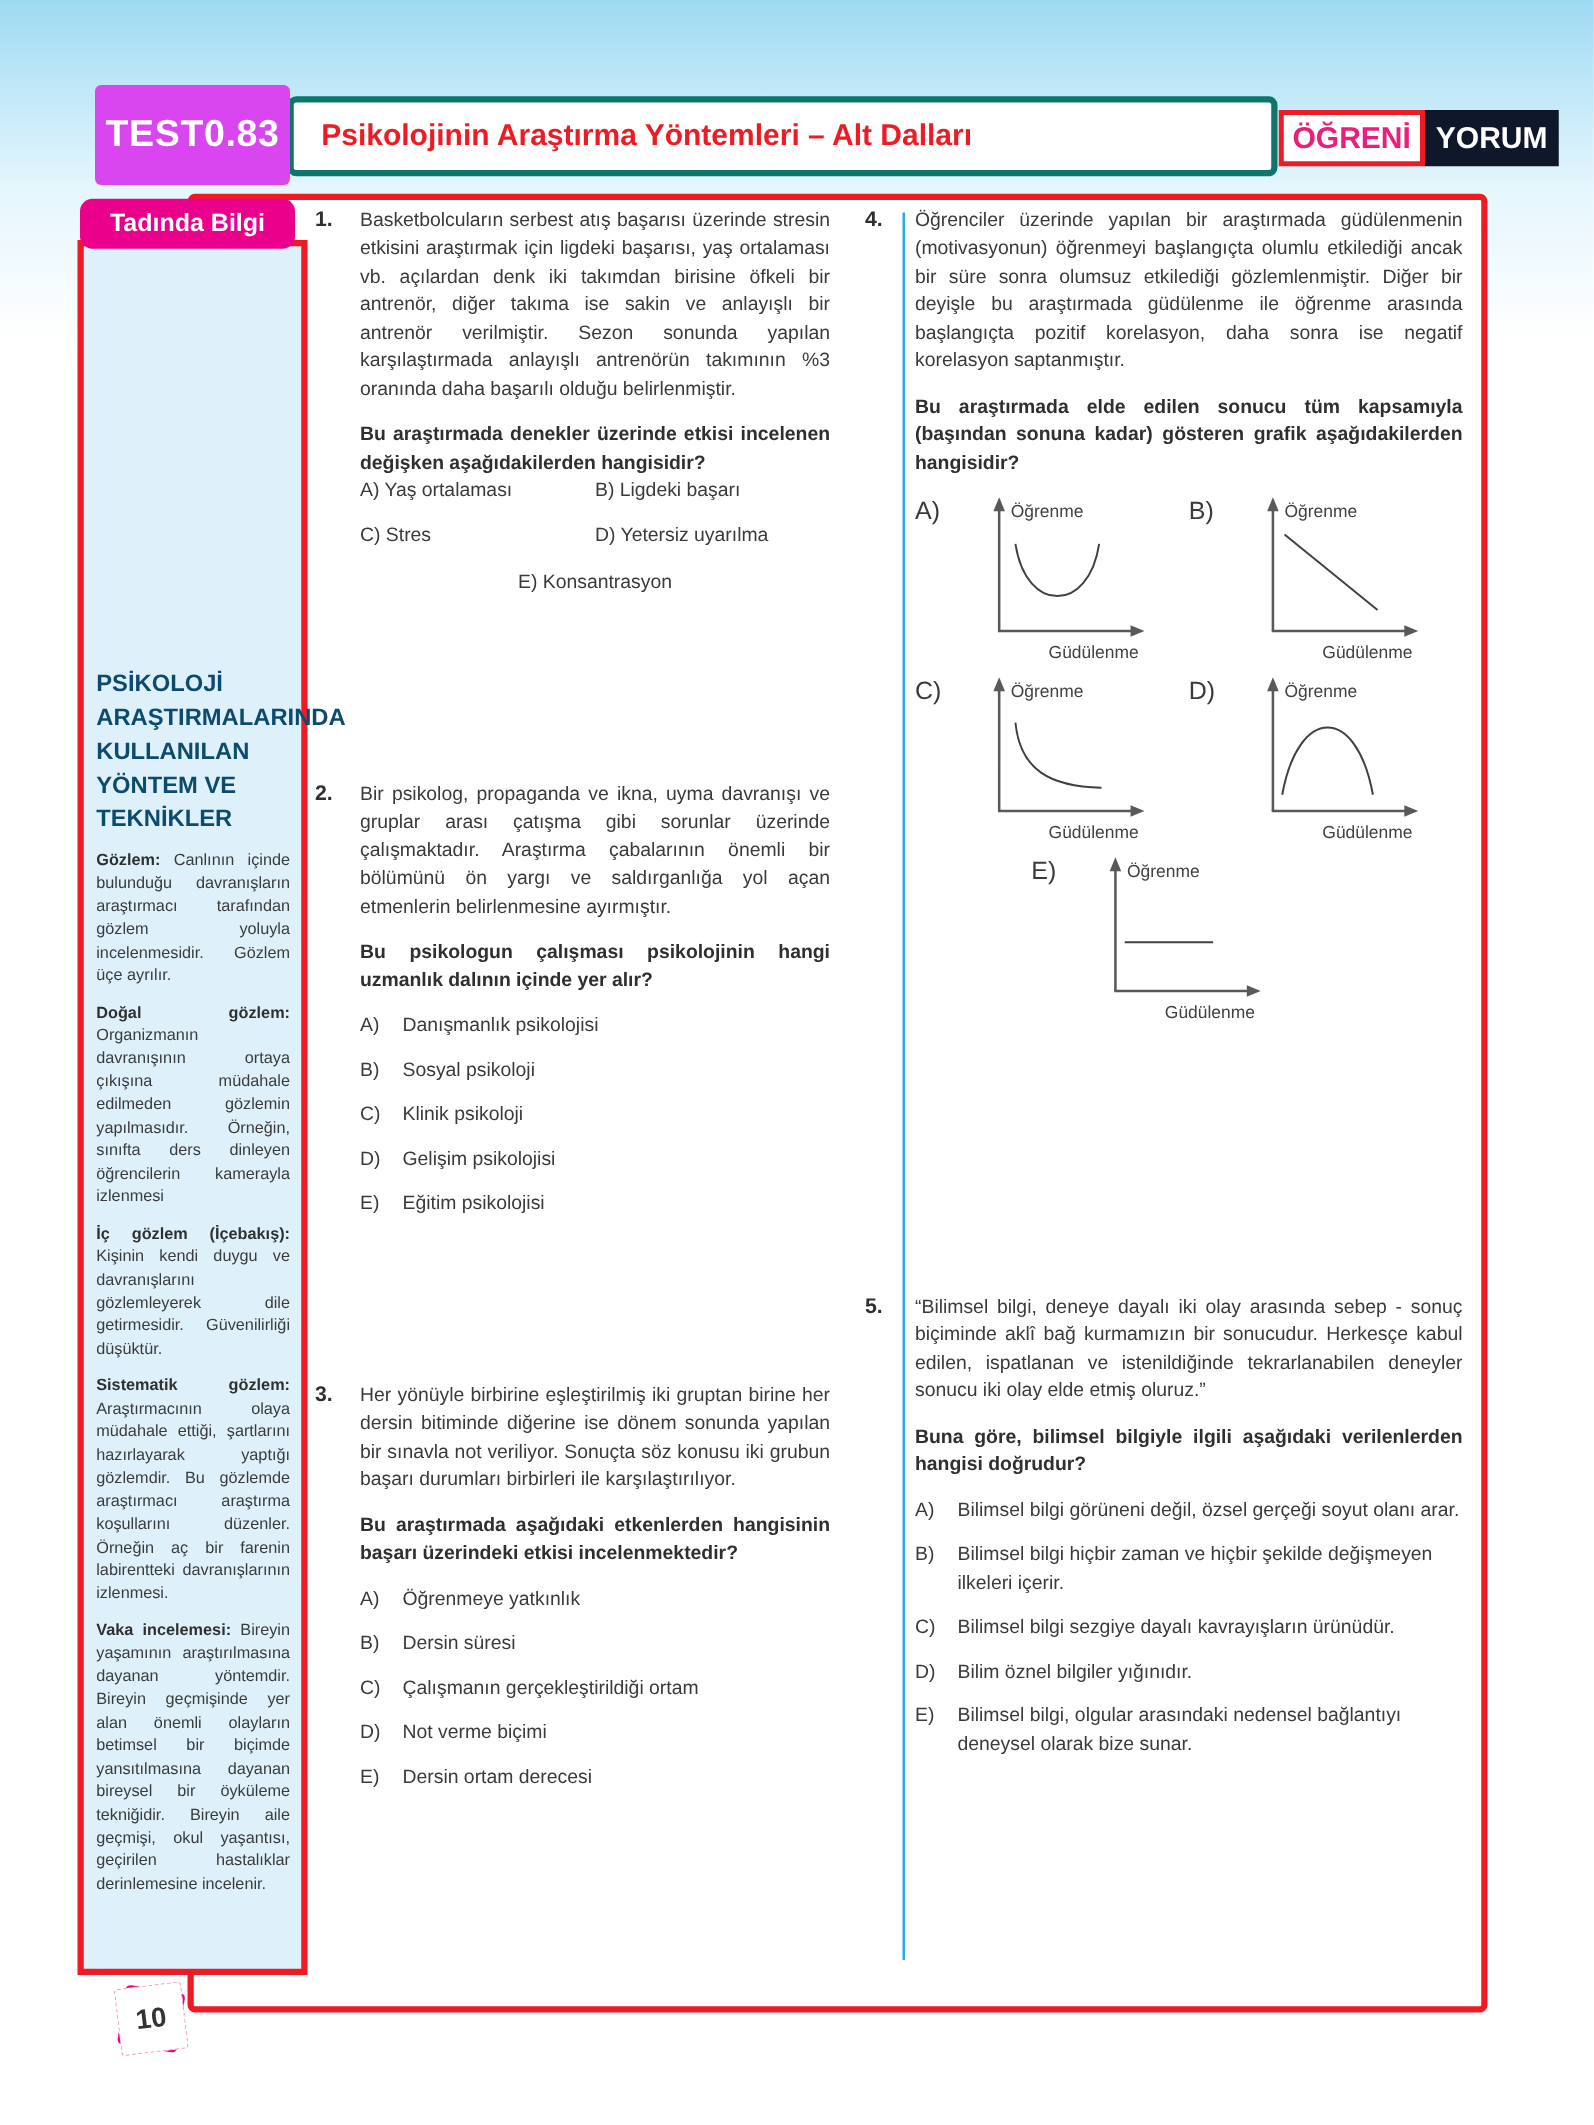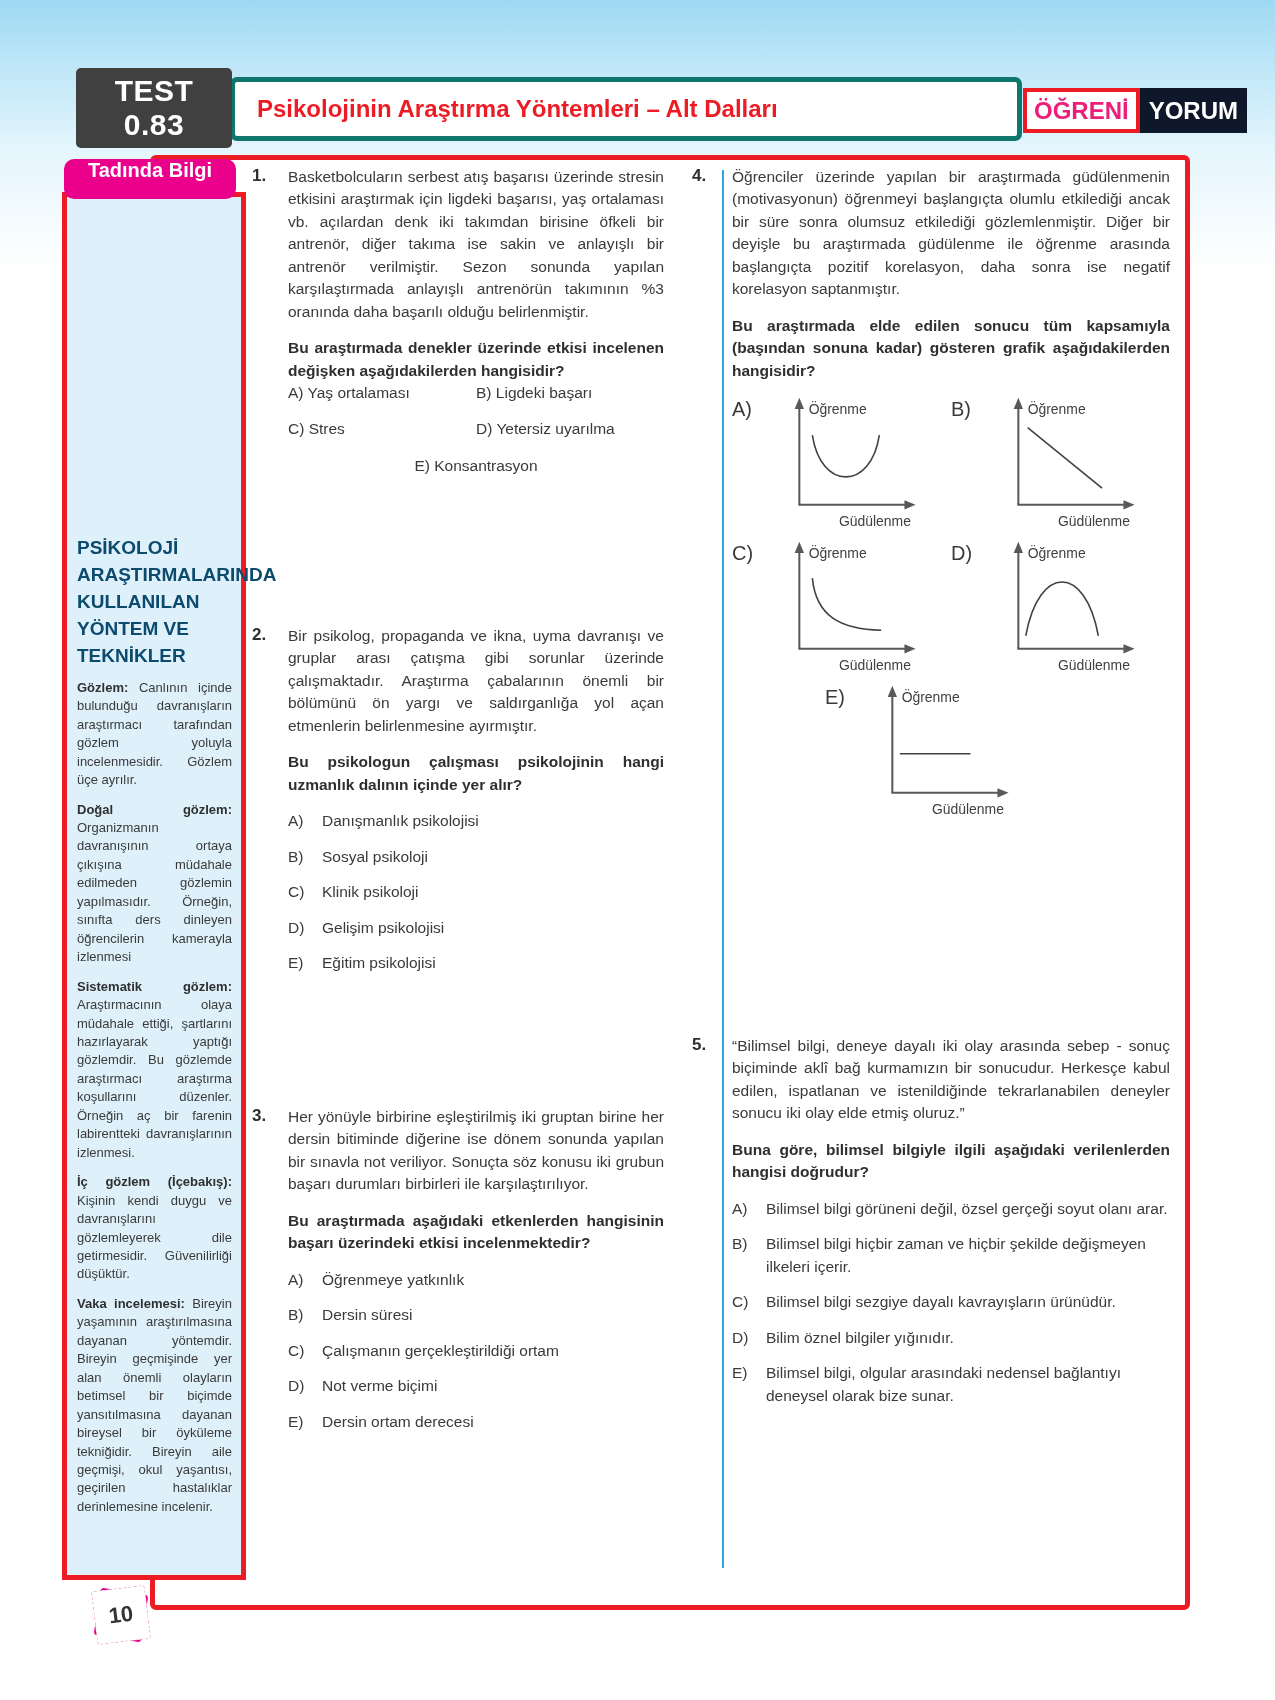--- a/index.html
+++ b/index.html
@@ -6,22 +6,22 @@
   body{
     width:1275px;height:1700px;position:relative;overflow:hidden;
     font-family:"Liberation Sans",sans-serif;
     background:linear-gradient(180deg,#9ed9f2 0%,#bfe7f8 4%,#e6f6fd 9%,#ffffff 16%,#ffffff 100%);
   }
   .page{position:absolute;inset:0;}
 
   
   .test-box{
     position:absolute;left:76px;top:68px;width:156px;height:80px;
-    background:#404040;border-radius:5px;z-index:6;
-    display:flex;flex-direction:column;align-items:center;justify-content:center;
+    background:#d946ef;border-radius:5px;z-index:6;
+    display:flex;flex-direction:row;align-items:center;justify-content:center;
     color:#fff;font-weight:bold;font-size:30px;line-height:1.12;letter-spacing:.5px;
   }
   .title-bar{
     position:absolute;left:230px;top:77px;width:792px;height:64px;box-sizing:border-box;
     background:#fff;border:5px solid #0f766e;border-radius:7px;z-index:5;
     display:flex;align-items:center;padding-left:22px;
     color:#ED1C24;font-size:24px;font-weight:bold;
   }
   .logo{position:absolute;left:1023px;top:88px;height:45px;display:flex;z-index:6;font-weight:bold;font-size:24px;}
   .logo-left{background:#fff;border:4px solid #ED1C24;color:#ED1E79;display:flex;align-items:center;padding:0 7px;box-sizing:border-box;}
@@ -31,21 +31,21 @@
   .main-frame{
     position:absolute;left:150px;top:155px;width:1040px;height:1455px;box-sizing:border-box;
     background:#fff;border:5px solid #ED1C24;border-radius:6px;z-index:1;
   }
   .divider{position:absolute;left:722px;top:170px;width:2px;height:1398px;background:#29ABE2;z-index:2;}
 
   
   .sidebar-tab{
     position:absolute;left:64px;top:159px;width:172px;height:40px;z-index:5;
     background:#EB008B;border-radius:10px;color:#fff;font-size:20px;font-weight:bold;
-    display:flex;align-items:flex-start;justify-content:center;
+    display:flex;align-items:center;justify-content:center;
   }
   .sidebar-box{
     position:absolute;left:62px;top:192px;width:184px;height:1388px;box-sizing:border-box;z-index:4;
     background:#DEF1FB;border:5px solid #ED1C24;
     padding:338px 9px 0 10px;
   }
   .sb-heading{color:#0c4a6e;font-size:19px;font-weight:bold;line-height:1.42;margin:0 0 9px 0;}
   .sb-entry{font-size:13px;line-height:1.42;color:#3A3A3A;text-align:justify;margin:0 0 11px 0;}
   .sb-entry b{color:#2F2F2F;}
 
@@ -106,22 +106,22 @@
   <div class="main-frame"></div>
   <div class="divider"></div>
 
   <div class="sidebar-tab">
     <span>Tadında Bilgi</span>
   </div>
   <div class="sidebar-box">
     <p class="sb-heading">PSİKOLOJİ ARAŞTIRMALARINDA KULLANILAN YÖNTEM VE TEKNİKLER</p>
     <p class="sb-entry"><b>Gözlem:</b> <span>Canlının içinde bulunduğu davranışların araştırmacı tarafından gözlem yoluyla incelenmesidir. Gözlem üçe ayrılır.</span></p>
     <p class="sb-entry"><b>Doğal gözlem:</b> <span>Organizmanın davranışının ortaya çıkışına müdahale edilmeden gözlemin yapılmasıdır. Örneğin, sınıfta ders dinleyen öğrencilerin kamerayla izlenmesi</span></p>
+    <p class="sb-entry"><b>İç gözlem (İçebakış):</b> <span>Kişinin kendi duygu ve davranışlarını gözlemleyerek dile getirmesidir. Güvenilirliği düşüktür.</span></p>
     <p class="sb-entry"><b>Sistematik gözlem:</b> <span>Araştırmacının olaya müdahale ettiği, şartlarını hazırlayarak yaptığı gözlemdir. Bu gözlemde araştırmacı araştırma koşullarını düzenler. Örneğin aç bir farenin labirentteki davranışlarının izlenmesi.</span></p>
-    <p class="sb-entry"><b>İç gözlem (İçebakış):</b> <span>Kişinin kendi duygu ve davranışlarını gözlemleyerek dile getirmesidir. Güvenilirliği düşüktür.</span></p>
     <p class="sb-entry"><b>Vaka incelemesi:</b> <span>Bireyin yaşamının araştırılmasına dayanan yöntemdir. Bireyin geçmişinde yer alan önemli olayların betimsel bir biçimde yansıtılmasına dayanan bireysel bir öyküleme tekniğidir. Bireyin aile geçmişi, okul yaşantısı, geçirilen hastalıklar derinlemesine incelenir.</span></p>
   </div>
 
   <div class="q q1">
     <span class="qnum">1.</span>
     <div class="qbody">
       <p class="qtext">Basketbolcuların serbest atış başarısı üzerinde stresin etkisini araştırmak için ligdeki başarısı, yaş ortalaması vb. açılardan denk iki takımdan birisine öfkeli bir antrenör, diğer takıma ise sakin ve anlayışlı bir antrenör verilmiştir. Sezon sonunda yapılan karşılaştırmada anlayışlı antrenörün takımının %3 oranında daha başarılı olduğu belirlenmiştir.</p>
       <p class="qprompt">Bu araştırmada denekler üzerinde etkisi incelenen değişken aşağıdakilerden hangisidir?</p>
       <div class="opts-2col">
         <div class="opt-inline"><span>A)</span> <span>Yaş ortalaması</span></div>

